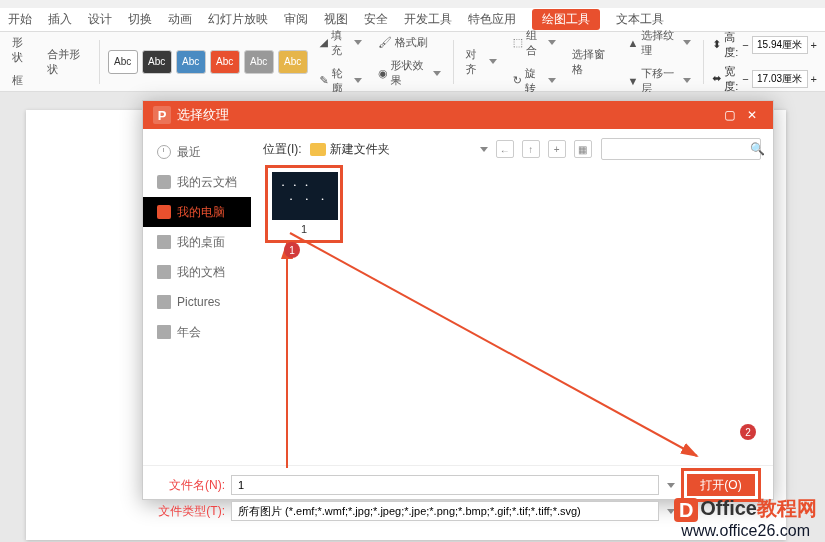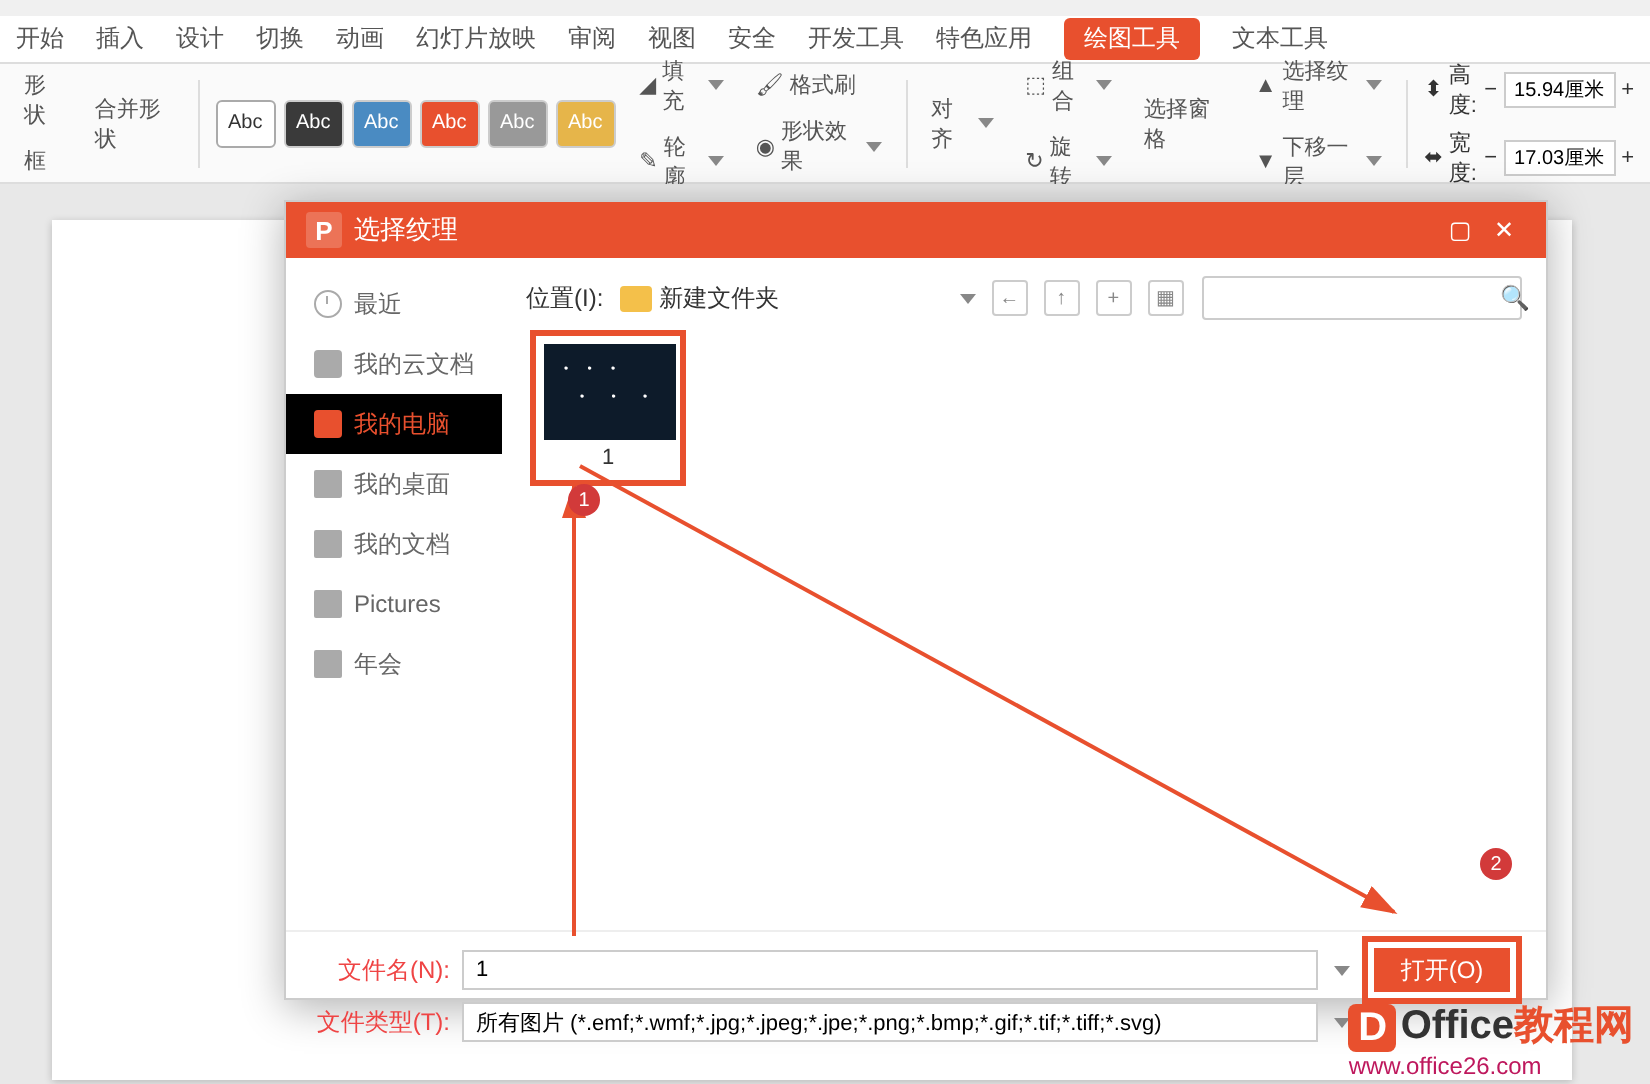--- a/index.html
+++ b/index.html
@@ -72,21 +72,21 @@
     .dialog-footer { border-top: 1px solid #eee; padding: 6px 12px 10px; }
     .footer-row { display: flex; align-items: center; gap: 6px; font-size: 12px; height: 26px; }
     .footer-label { width: 70px; text-align: right; color: #ef4444; }
     .footer-input { flex: 1; height: 20px; border: 1px solid #ccc; padding: 0 6px; font-size: 11px; }
     .open-btn { width: 68px; height: 22px; background: #e8502e; color: #fff; border: none; font-size: 12px; cursor: pointer; }
     .open-btn-frame { border: 3px solid #e8502e; padding: 3px; display: inline-block; }
     
     .watermark { position: absolute; right: 8px; bottom: 2px; font-size: 20px; font-weight: bold; }
     .wm-office { color: #333; }
     .wm-course { color: #e8502e; }
-    .wm-url { font-size: 12px; color: #be185d; display: block; text-align: left; font-weight: normal; }
+    .wm-url { font-size: 16px; color: #0f172a; display: block; text-align: center; font-weight: normal; }
     .wm-icon { display: inline-block; width: 24px; height: 24px; background: #e8502e; color: #fff; border-radius: 4px; text-align: center; line-height: 24px; margin-right: 2px; vertical-align: middle; }
     
     .tri { display: inline-block; width: 0; height: 0; border-left: 4px solid transparent; border-right: 4px solid transparent; border-top: 5px solid #888; vertical-align: middle; margin-left: 2px; }
   </style>
 </head>
 <body>
 
 <div class="tab-bar"></div>
 
 <div class="ribbon-tabs">

